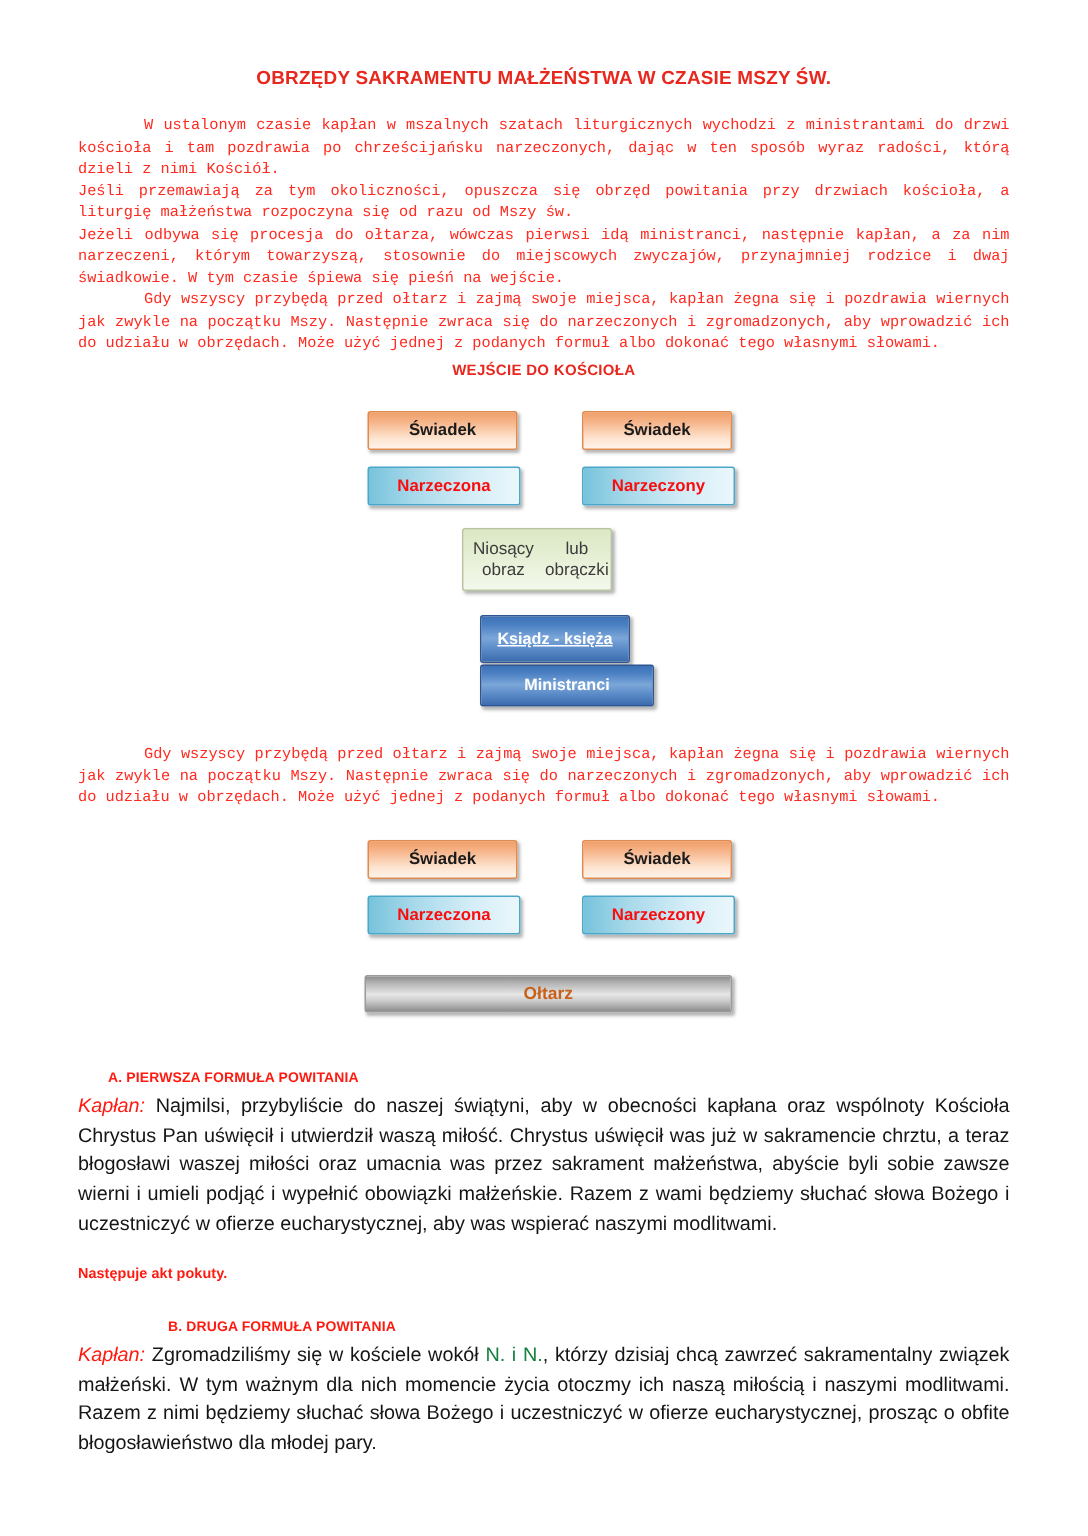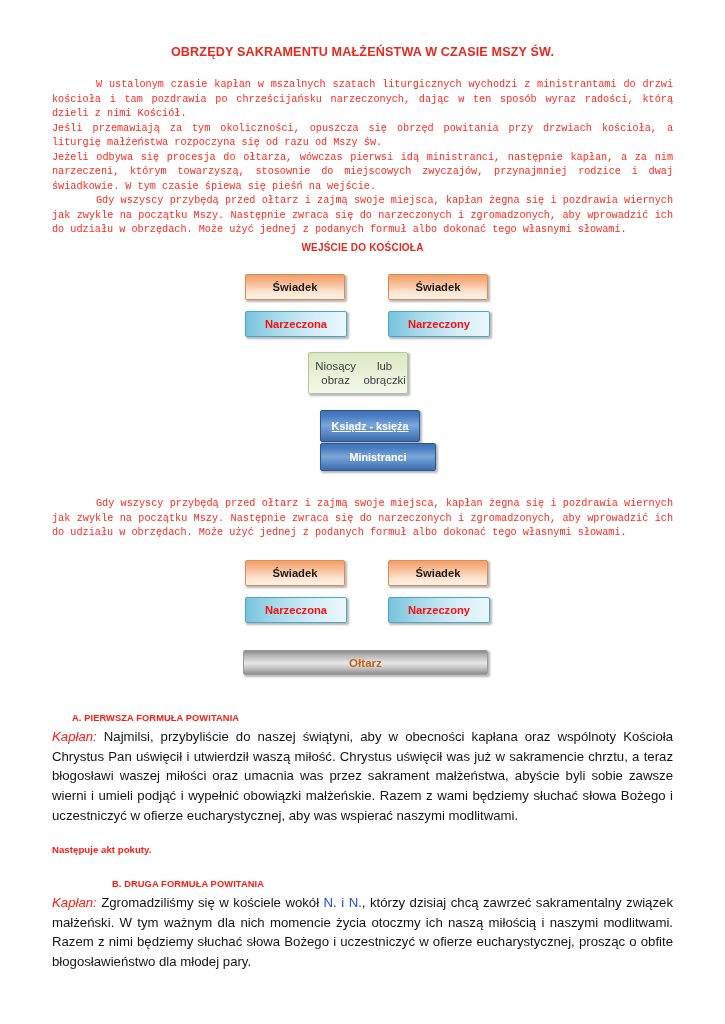--- a/index.html
+++ b/index.html
@@ -67,21 +67,21 @@
     line-height: 19.7px;
     color: #151515;
     text-align: justify;
     text-justify: inter-word;
   }
   .formula .speaker {
     color: #ff1a10;
     font-style: italic;
     font-weight: normal;
   }
-  .formula .red-inline { color: #1d4ed8; }
+  .formula .red-inline { color: #15803d; }
   .rubric {
     position: absolute;
     left: 52px;
     width: 621px;
     color: #ff1a10;
     font-size: 9.6px;
     font-weight: bold;
     letter-spacing: 0.05px;
   }
 

